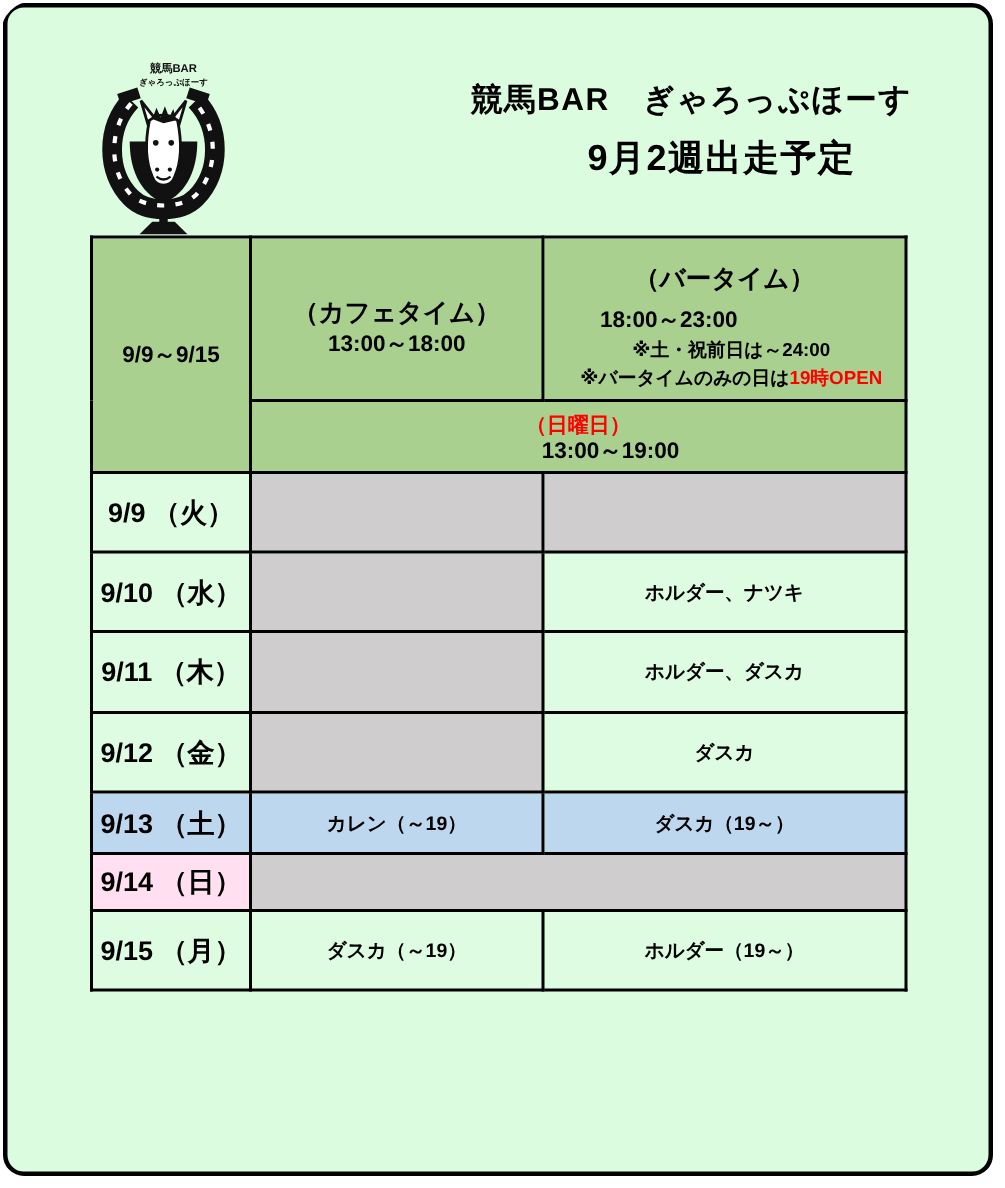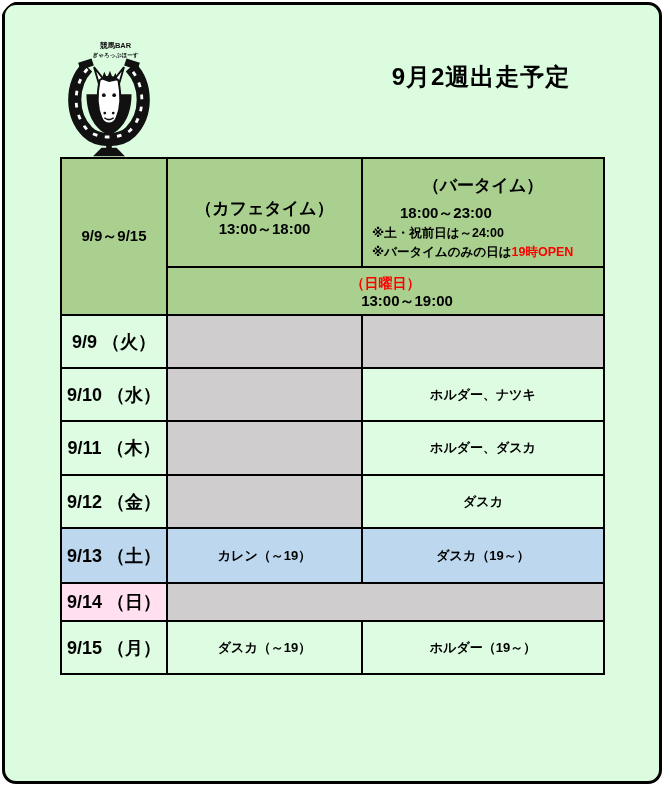--- a/index.html
+++ b/index.html
@@ -33,21 +33,21 @@
   .c-mint{background:#DDFCE1;}
   .c-blue{background:#BDD7EE;color:#1C2DB3;}
   .c-pink{background:#FFDFF0;}
   .t-red{color:#FF0000;}
   .week-cell{font-size:15px;margin-left:38px;}
   .hdr-cell{vertical-align:top;}
   .hdr-title{font-size:17px;margin-top:10px;}
   .cafe-hours{font-size:15px;}
   .bar-block{text-align:left;padding-left:9px;}
   .bar-hours{font-size:15px;margin-top:7px;margin-left:28px;}
-  .bar-note{font-size:12.5px;margin-top:2px;line-height:1.35;}
+  .bar-note{font-size:12.5px;margin-top:2px;line-height:1.35;text-align:center;}
   .sunday-title{font-size:14px;color:#FF0000;line-height:1.2;margin-top:4px;}
   .sunday-hours{font-size:15px;color:#000;line-height:1.25;padding-left:43px;}
   .date-cell{font-size:18px;}
   .name-cell{font-size:13px;}
 </style>
 </head>
 <body>
 
 <div class="canvas">
   <div class="frame"></div>
@@ -71,20 +71,21 @@
     <circle cx="55.5" cy="61" r="2" fill="#111"></circle>
     <circle cx="45.5" cy="80" r="1.5" fill="#111"></circle>
     <circle cx="54.5" cy="80" r="1.5" fill="#111"></circle>
     <path d="M45,85 Q50,89 55,85" fill="none" stroke="#111" stroke-width="1.6"></path>
 
     <rect x="47" y="108" width="6" height="10" fill="#111"></rect>
     <polygon points="33,126 67,126 58,117 42,117" fill="#111"></polygon>
   </svg>
 
   <div class="title-block">
+    <div class="title-l1">競馬BAR　ぎゃろっぷほーす</div>
     <div class="title-l2">9月2週出走予定</div>
   </div>
 
   <table class="sched">
     <colgroup>
       <col style="width:106px">
         <col style="width:195px">
         <col style="width:242px">
     </colgroup>
     <tbody>
@@ -123,21 +124,21 @@
       <tr style="height:54px">
         <td class="c-mint date-cell">9/11 （木）</td>
         <td class="c-gray name-cell"></td>
         <td class="c-mint name-cell">ホルダー、ダスカ</td>
       </tr>
       <tr style="height:53px">
         <td class="c-mint date-cell">9/12 （金）</td>
         <td class="c-gray name-cell"></td>
         <td class="c-mint name-cell">ダスカ</td>
       </tr>
-      <tr style="height:55px">
+      <tr style="height:41px">
         <td class="c-blue date-cell">9/13 （土）</td>
         <td class="c-blue name-cell">カレン（～19）</td>
         <td class="c-blue name-cell">ダスカ（19～）</td>
       </tr>
       <tr style="height:38px">
         <td class="c-pink date-cell t-red">9/14 （日）</td>
         <td colspan="2" class="c-gray"></td>
       </tr>
       <tr style="height:53px">
         <td class="c-mint date-cell t-red">9/15 （月）</td>

